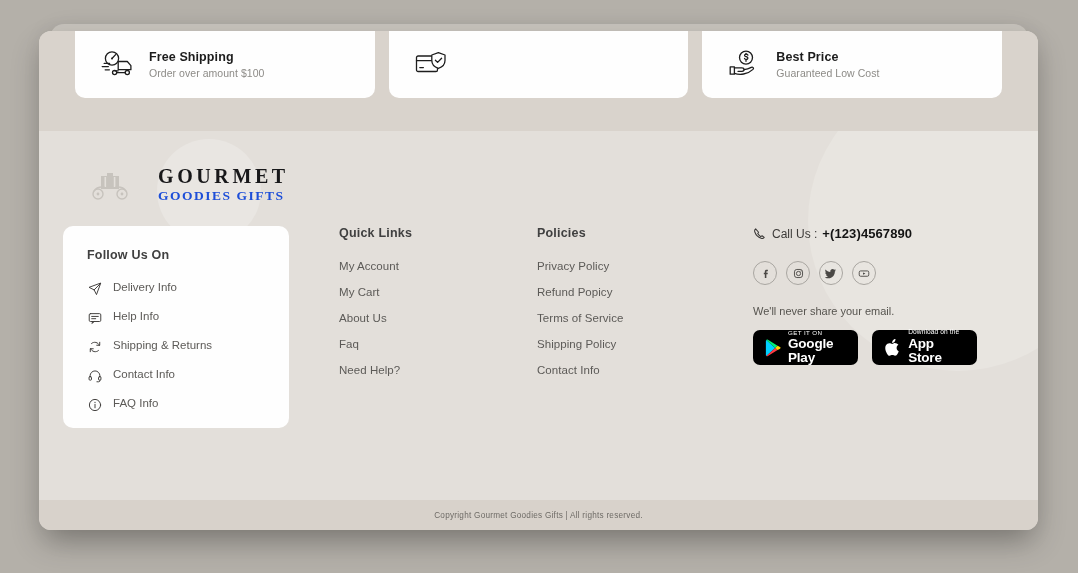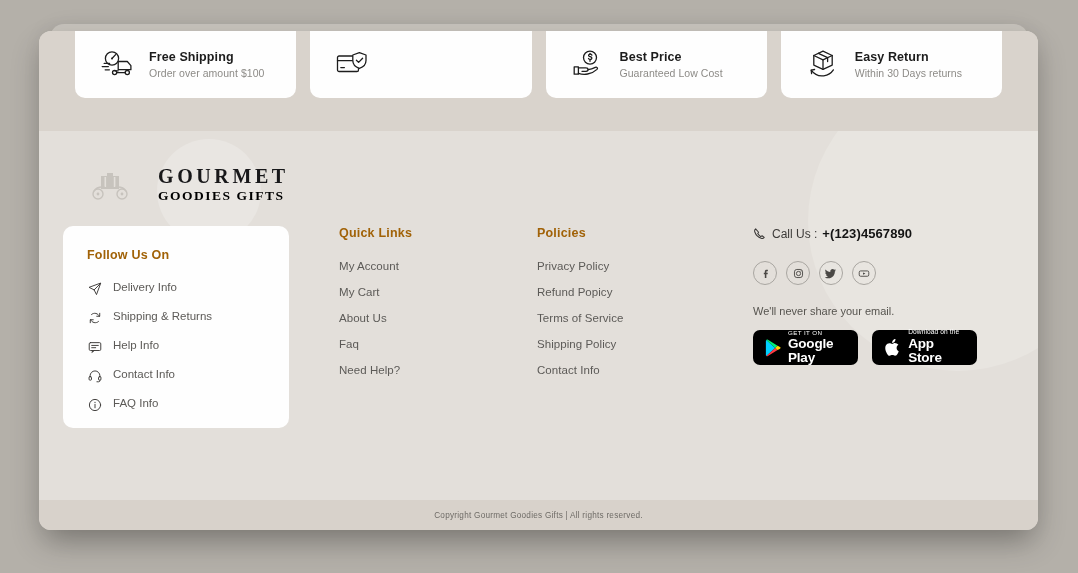--- a/index.html
+++ b/index.html
@@ -151,21 +151,21 @@
     font-size: 20px;
     font-weight: bold;
     color: #18181a;
     letter-spacing: 3.6px;
     font-family: "Liberation Serif", serif;
   }
 
   .logo-line2 {
     font-size: 13.5px;
     font-weight: bold;
-    color: #000000;
+    color: #1d4ed8;
     letter-spacing: 1.5px;
     margin-top: 3px;
     font-family: "Liberation Serif", serif;
   }
 
   
   .columns {
     display: flex;
     margin-top: 22px;
   }
@@ -174,21 +174,21 @@
     width: 226px;
     background: #fefefe;
     border-radius: 10px;
     padding: 22px 20px 16px 24px;
     margin-left: 0;
   }
 
   .col-title {
     font-size: 12.5px;
     font-weight: bold;
-    color: #a16207;
+    color: #404040;
     letter-spacing: 0.2px;
   }
 
   .follow-list {
     list-style: none;
     margin-top: 19px;
     display: flex;
     flex-direction: column;
     gap: 14px;
   }
@@ -362,36 +362,20 @@
               <path d="M7.4 18.8 h7.4 c1.5 0 2.3 0.8 2.3 1.8 c0 1.0 -0.8 1.7 -2.1 1.7 h-4.0"></path>
               <path d="M17.1 20.6 c2.6 -0.35 5.0 -1.2 7.2 -2.3 c1.5 -0.75 2.9 0.9 1.7 2.1 c-2.3 2.2 -6.0 4.0 -9.4 4.6 c-2.8 0.5 -6.6 0.2 -9.2 -0.6"></path>
             </svg>
           </span>
           <span class="feature-text">
             <span class="feature-title">Best Price</span>
             <span class="feature-sub">Guaranteed Low Cost</span>
           </span>
         </div>
 
-        <div class="feature-card">
-          <span class="feature-icon">
-            <svg width="32" height="32" viewBox="0 0 32 32" fill="none" stroke="currentColor" stroke-width="1.3" stroke-linecap="round" stroke-linejoin="round">
-              <path d="M16 3.2 l9.2 4.3 v9.6 l-9.2 4.3 l-9.2 -4.3 v-9.6 z"></path>
-              <path d="M6.8 7.5 l9.2 4.3 l9.2 -4.3"></path>
-              <path d="M16 11.8 v9.6"></path>
-              <path d="M11.4 5.3 l9.2 4.3 v4.0"></path>
-              <path d="M4.2 22.2 c3.0 4.2 8.1 6.2 12.6 5.6 c4.0 -0.55 7.6 -2.9 9.6 -5.9"></path>
-              <path d="M4.2 22.2 l0.4 3.4 M4.2 22.2 l3.4 -0.7"></path>
-            </svg>
-          </span>
-          <span class="feature-text">
-            <span class="feature-title">Easy Return</span>
-            <span class="feature-sub">Within 30 Days returns</span>
-          </span>
-        </div>
 
       </div>
     </div>
 
     <div class="footer-body">
       <div class="deco-circle-left"></div>
       <div class="deco-circle-right"></div>
 
       <div class="footer-inner">
 
@@ -427,38 +411,38 @@
                     <path d="M14.4 1.6 L7.0 9.0"></path>
                     <path d="M14.4 1.6 L9.7 14.4 L7.0 9.0 L1.6 6.3 z"></path>
                   </svg>
                 </span>
                 <span>Delivery Info</span>
               </li>
 
               <li class="follow-item">
                 <span class="follow-icon">
                   <svg width="14" height="14" viewBox="0 0 16 16" fill="none" stroke="currentColor" stroke-width="1.1" stroke-linecap="round" stroke-linejoin="round">
+                    <rect x="1.4" y="3.0" width="13.2" height="9.0" rx="1.4"></rect>
+                    <path d="M4.2 6.2 h7.6 M4.2 8.8 h4.6"></path>
+                    <path d="M5.6 12.0 l-1.2 2.2 l3.0 -2.2"></path>
+                  </svg>
+                </span>
+                <span>Help Info</span>
+              </li>
+
+              <li class="follow-item">
+                <span class="follow-icon">
+                  <svg width="14" height="14" viewBox="0 0 16 16" fill="none" stroke="currentColor" stroke-width="1.1" stroke-linecap="round" stroke-linejoin="round">
                     <path d="M13.0 6.2 A5.4 5.4 0 0 0 4.0 4.0"></path>
                     <path d="M3.0 9.8 A5.4 5.4 0 0 0 12.0 12.0"></path>
                     <path d="M13.4 2.6 v3.4 h-3.4"></path>
                     <path d="M2.6 13.4 v-3.4 h3.4"></path>
                   </svg>
                 </span>
                 <span>Shipping &amp; Returns</span>
-              </li>
-
-              <li class="follow-item">
-                <span class="follow-icon">
-                  <svg width="14" height="14" viewBox="0 0 16 16" fill="none" stroke="currentColor" stroke-width="1.1" stroke-linecap="round" stroke-linejoin="round">
-                    <rect x="1.4" y="3.0" width="13.2" height="9.0" rx="1.4"></rect>
-                    <path d="M4.2 6.2 h7.6 M4.2 8.8 h4.6"></path>
-                    <path d="M5.6 12.0 l-1.2 2.2 l3.0 -2.2"></path>
-                  </svg>
-                </span>
-                <span>Help Info</span>
               </li>
 
               <li class="follow-item">
                 <span class="follow-icon">
                   <svg width="14" height="14" viewBox="0 0 16 16" fill="none" stroke="currentColor" stroke-width="1.1" stroke-linecap="round" stroke-linejoin="round">
                     <path d="M2.4 9.4 v-1.6 a5.6 5.6 0 0 1 11.2 0 v1.6"></path>
                     <rect x="1.2" y="8.6" width="2.8" height="4.2" rx="1.2"></rect>
                     <rect x="12.0" y="8.6" width="2.8" height="4.2" rx="1.2"></rect>
                     <path d="M13.6 12.8 v0.4 a1.4 1.4 0 0 1 -1.4 1.4 h-2.0"></path>
                   </svg>

